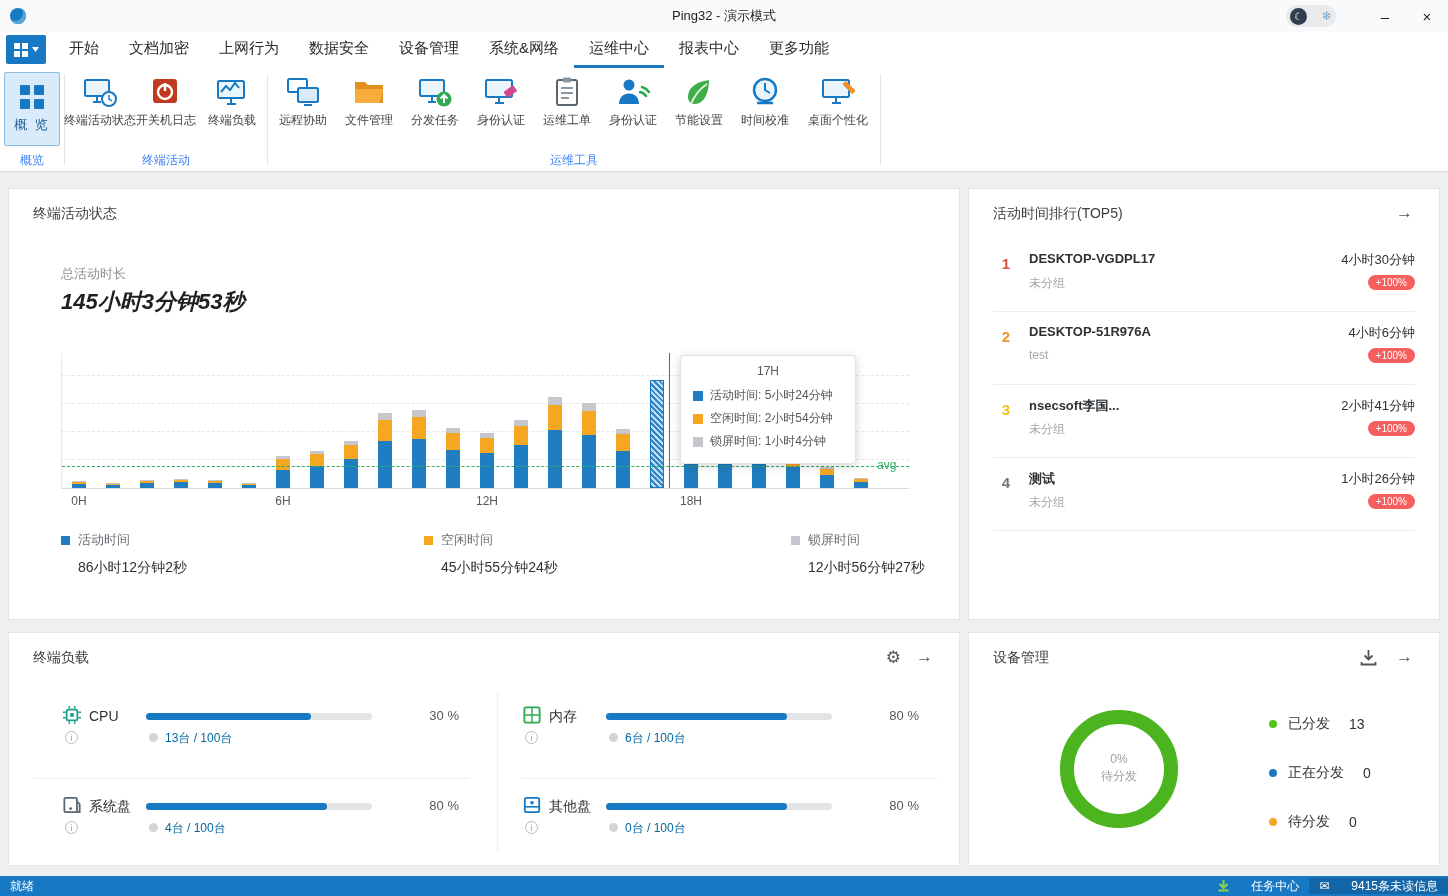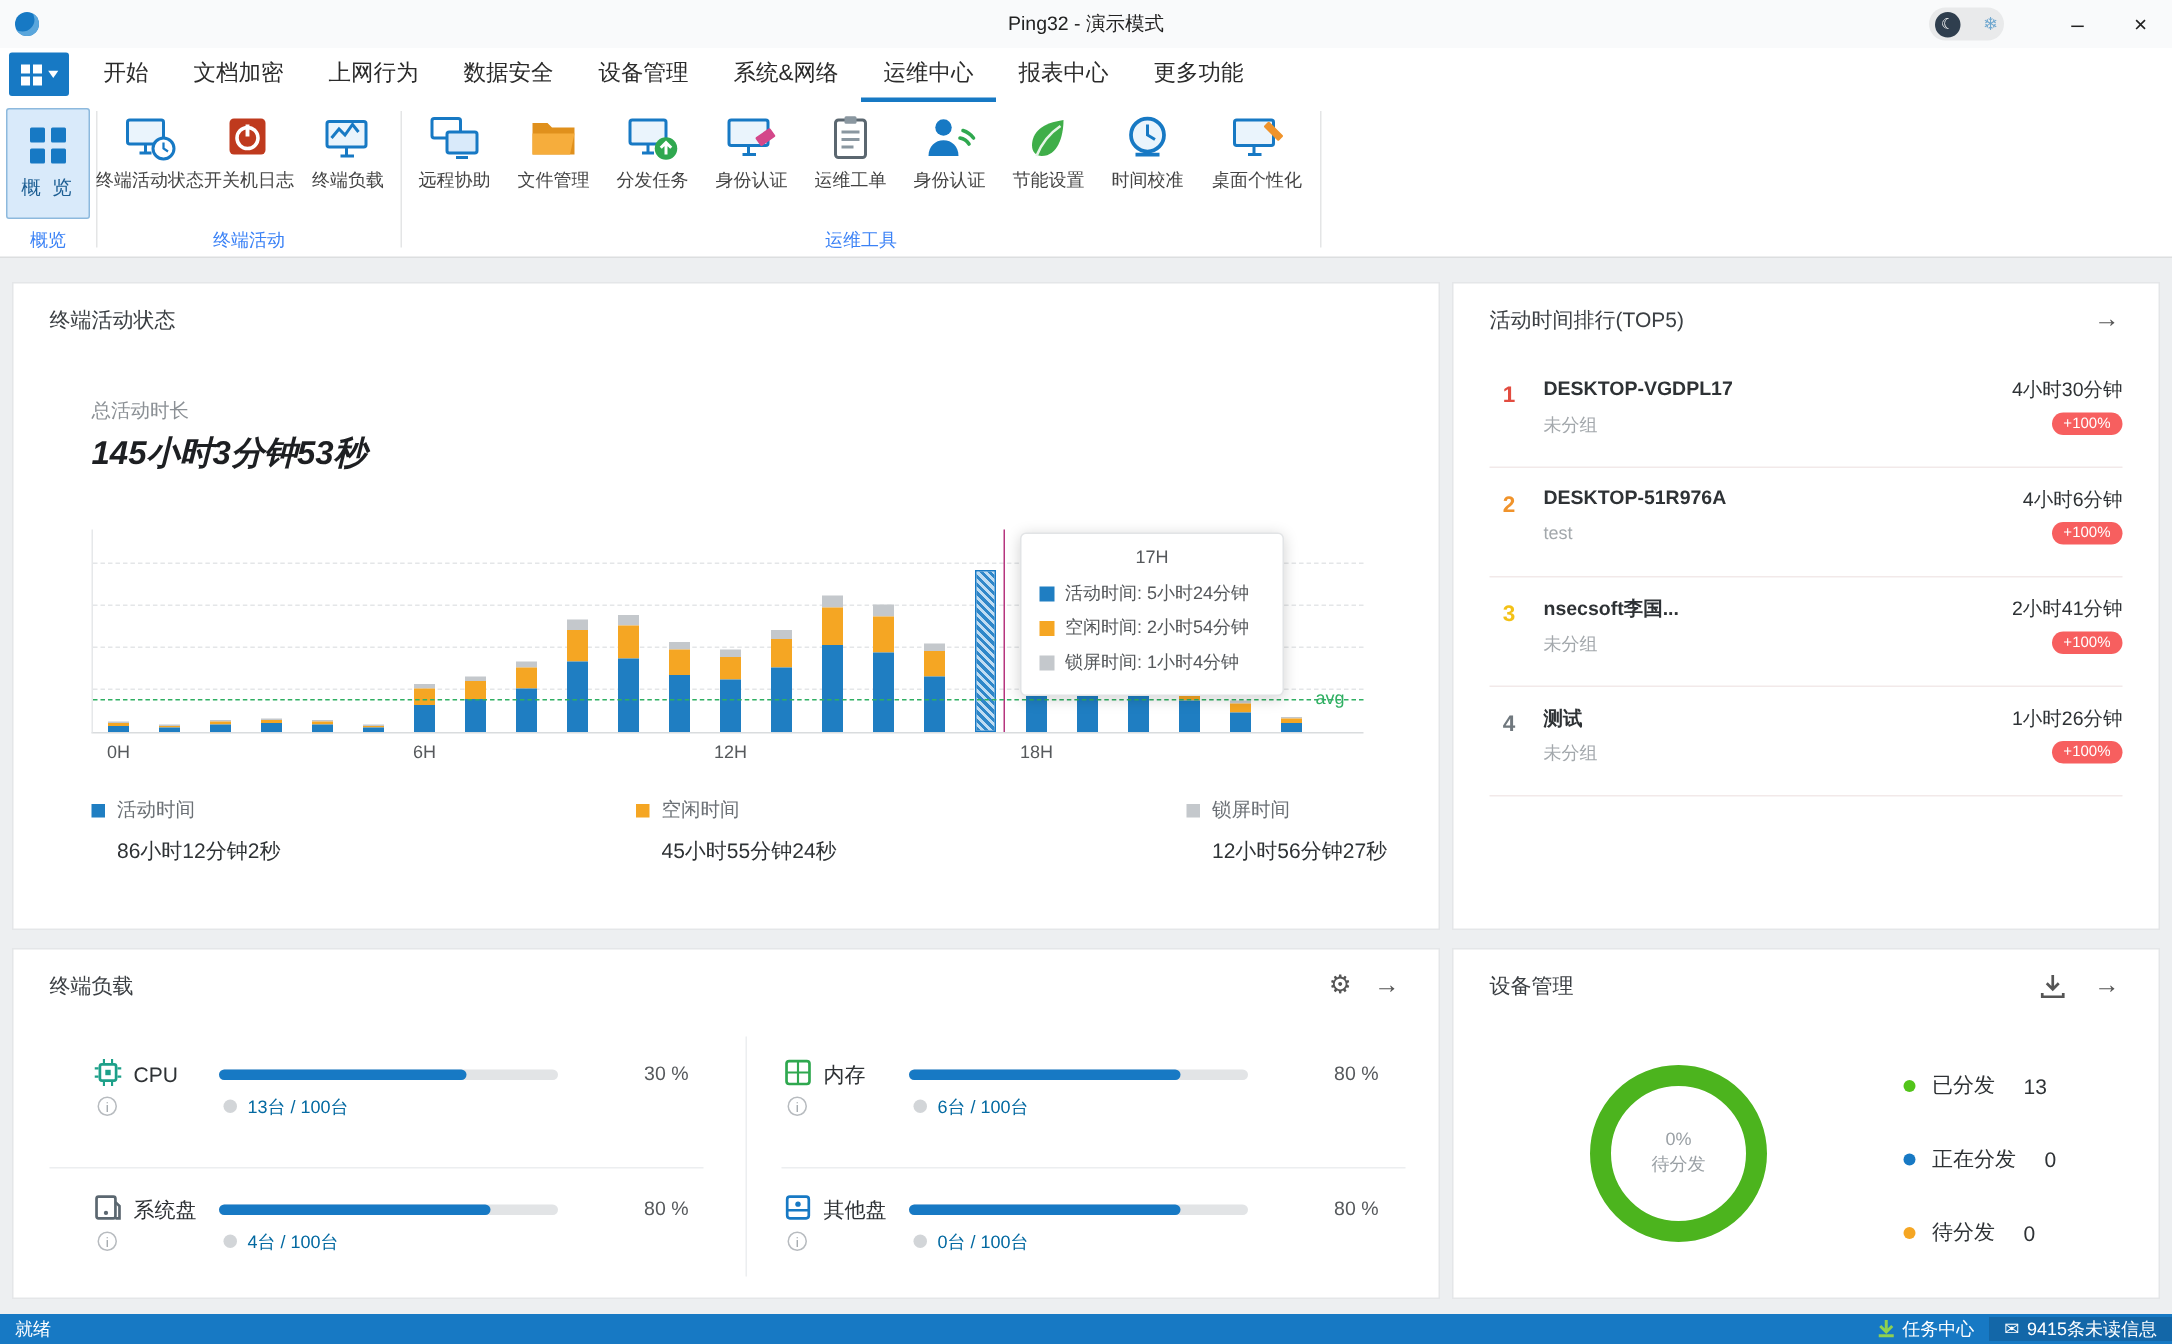--- a/index.html
+++ b/index.html
@@ -106,21 +106,21 @@
   .donut-wrap { position:absolute; left:84px; top:70px; width:132px; height:132px; }
   .donut-text { position:absolute; left:0; top:48px; width:132px; text-align:center; font-size:12px; color:#9aa0a5; line-height:17px; }
   .dist-stat { position:absolute; left:300px; display:flex; align-items:center; gap:11px; font-size:14px; color:#2e3235; }
   .dist-dot { width:8px; height:8px; border-radius:50%; }
   .dist-val { margin-left:8px; }
 
   
   .statusbar { position:absolute; left:0; right:0; bottom:0; height:20px; background:#1779c4; color:#fff;
     display:flex; align-items:center; font-size:12px; }
   .status-left { padding-left:10px; flex:1; }
-  .status-seg { display:flex; align-items:center; gap:5px; padding:0 10px; height:16px; cursor:pointer; }
+  .status-seg { display:flex; align-items:center; gap:22px; padding:0 10px; height:16px; cursor:pointer; }
   .status-seg.dark { background:rgba(0,0,0,.14); }
   svg { display:block; }
 </style>
 </head>
 <body>
 
 <div class="titlebar">
   <div class="logo"></div>
   <div class="title">Ping32 - 演示模式</div>
   <div class="win-controls">

